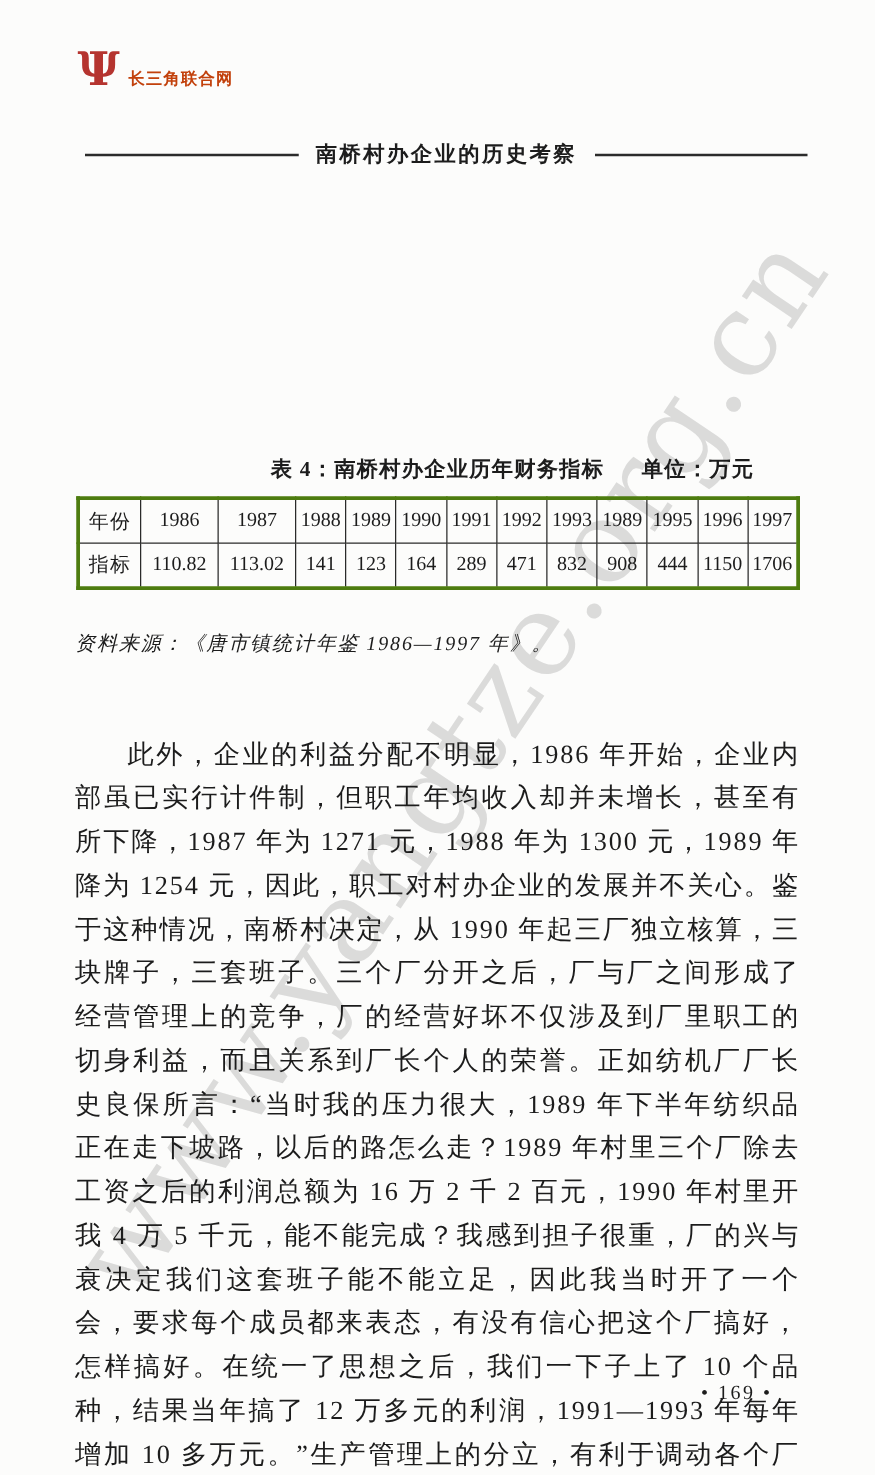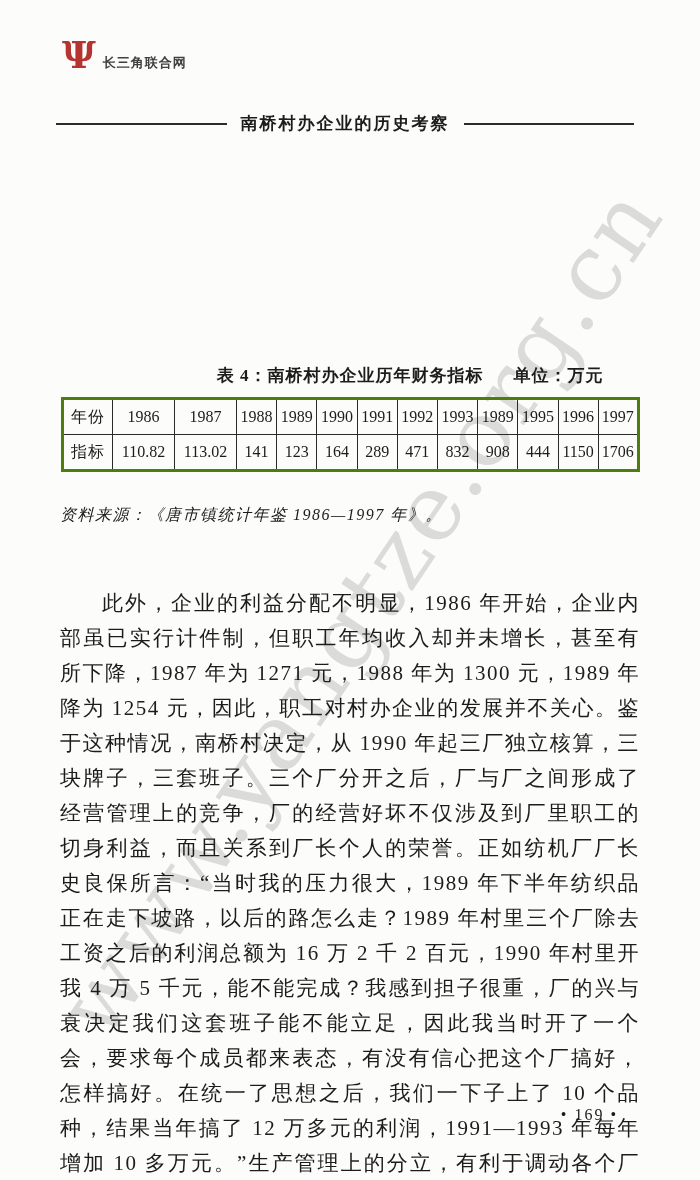--- a/index.html
+++ b/index.html
@@ -23,24 +23,24 @@
     white-space:nowrap; pointer-events:none;
     user-select:none;
   }
   
   .logo { position:absolute; left:62px; top:38px; display:flex; align-items:flex-start; gap:7px; }
   .logo-mark {
     font-family:"DejaVu Serif",serif;
     font-weight:bold; font-size:37px; line-height:0.95;
     color:#b5342f;
   }
-  .logo-label { font-size:13px; font-weight:bold; color:#404040; letter-spacing:1px; margin-top:16px; }
+  .logo-label { font-size:13px; font-weight:bold; color:#c2410c; letter-spacing:1px; margin-top:16px; }
   
   .doc-header {
-    position:absolute; top:112px; left:56px; width:578px;
+    position:absolute; top:112px; left:68px; width:578px;
     display:flex; align-items:center; gap:14px;
   }
   .rule { flex:1; height:2px; background:#2b2b2b; }
   .doc-title { font-size:17px; font-weight:600; letter-spacing:2px; white-space:nowrap; }
   
   .para {
     position:absolute; left:60px; width:580px;
     font-size:21px; text-align:justify; text-indent:2em;
     letter-spacing:1.5px; word-break:break-all;
   }

